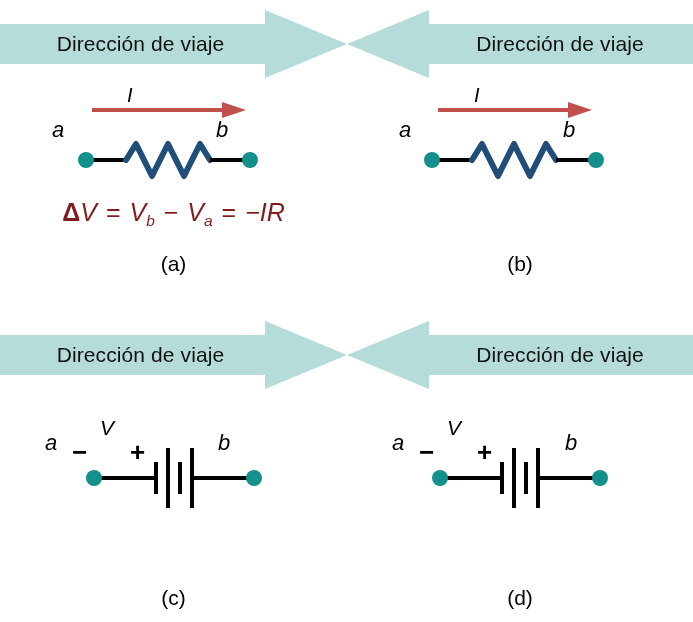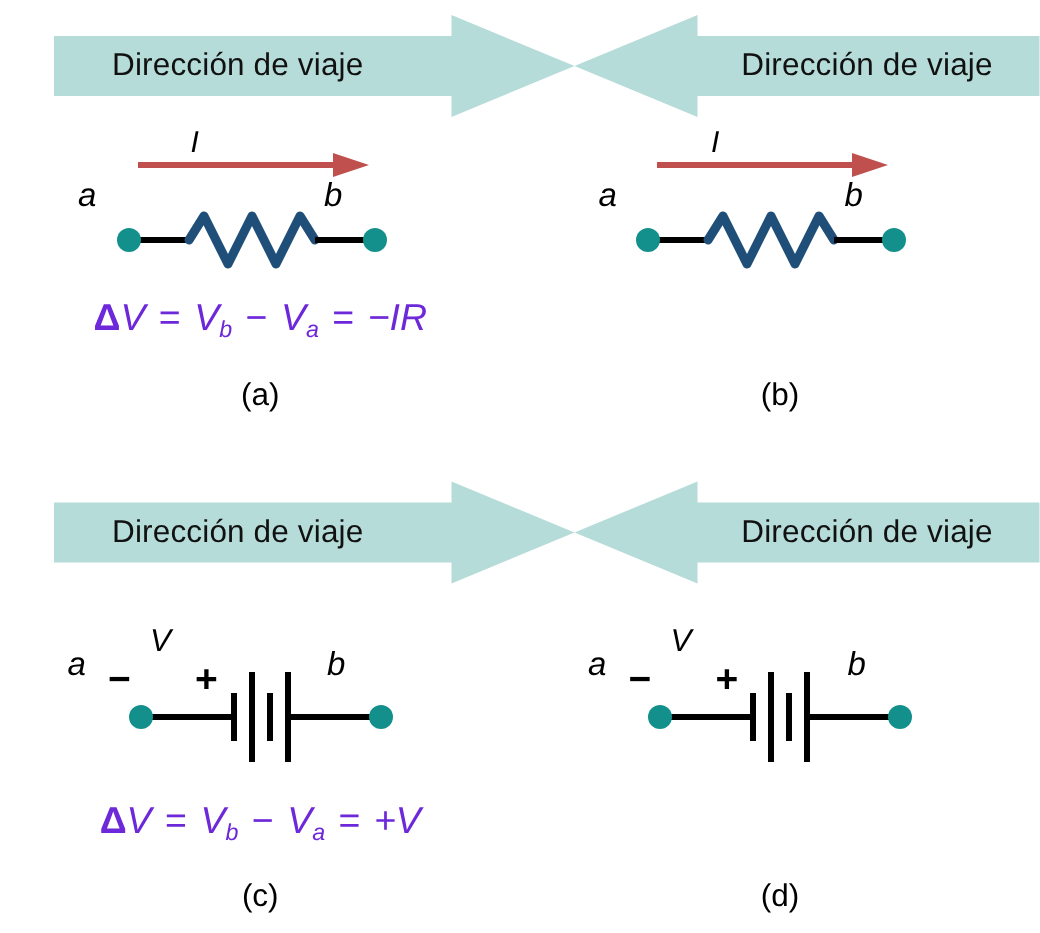--- a/index.html
+++ b/index.html
@@ -24,21 +24,20 @@
   .panel {
     position: relative;
   }
 
   
   .banner {
     position: absolute;
     top: 10px;
     height: 68px;
     width: 100%;
-    padding-left: 36px;
   }
   .banner svg {
     display: block;
     width: 100%;
     height: 100%;
     overflow: visible;
   }
   .banner-text {
     position: absolute;
     top: 0;
@@ -92,21 +91,21 @@
     color: #000000;
   }
 
   
   .equation {
     position: absolute;
     left: 0;
     right: 0;
     text-align: center;
     font-size: 25px;
-    color: #6d28d9;
+    color: #7f1d1d;
     white-space: nowrap;
   }
   .equation .var {
     font-style: italic;
   }
   .equation .delta {
     font-weight: bold;
     font-style: normal;
   }
   .equation sub {
@@ -224,29 +223,20 @@
         <circle cx="30" cy="46" r="8" fill="#14908c"></circle>
         <circle cx="190" cy="46" r="8" fill="#14908c"></circle>
       </svg>
       <div class="v-label" style="left:100px; top:-16px;">V</div>
       <div class="node-label" style="left:45px; top:-2px;">a</div>
       <div class="node-label" style="left:218px; top:-2px;">b</div>
       <div class="v-label" style="left:72px; top:5px; font-style:normal; font-weight:bold; font-size:26px;">−</div>
       <div class="v-label" style="left:130px; top:5px; font-style:normal; font-weight:bold; font-size:26px;">+</div>
     </div>
 
-    <div class="equation">
-      <span class="delta">Δ</span><span class="var">V</span>
-      <span class="op">=</span>
-      <span class="var">V</span><sub>b</sub>
-      <span class="op">−</span>
-      <span class="var">V</span><sub>a</sub>
-      <span class="op">=</span>
-      <span class="var">+V</span>
-    </div>
 
     <div class="caption">(c)</div>
   </div>
 
   <div class="panel battery">
     <div class="banner banner-left">
       <svg viewBox="0 0 346 68" preserveAspectRatio="none" aria-hidden="true">
         <polygon points="346,14 82,14 82,0 0,34 82,68 82,54 346,54" fill="#b5dcd8"></polygon>
       </svg>
       <div class="banner-text">Dirección de viaje</div>

